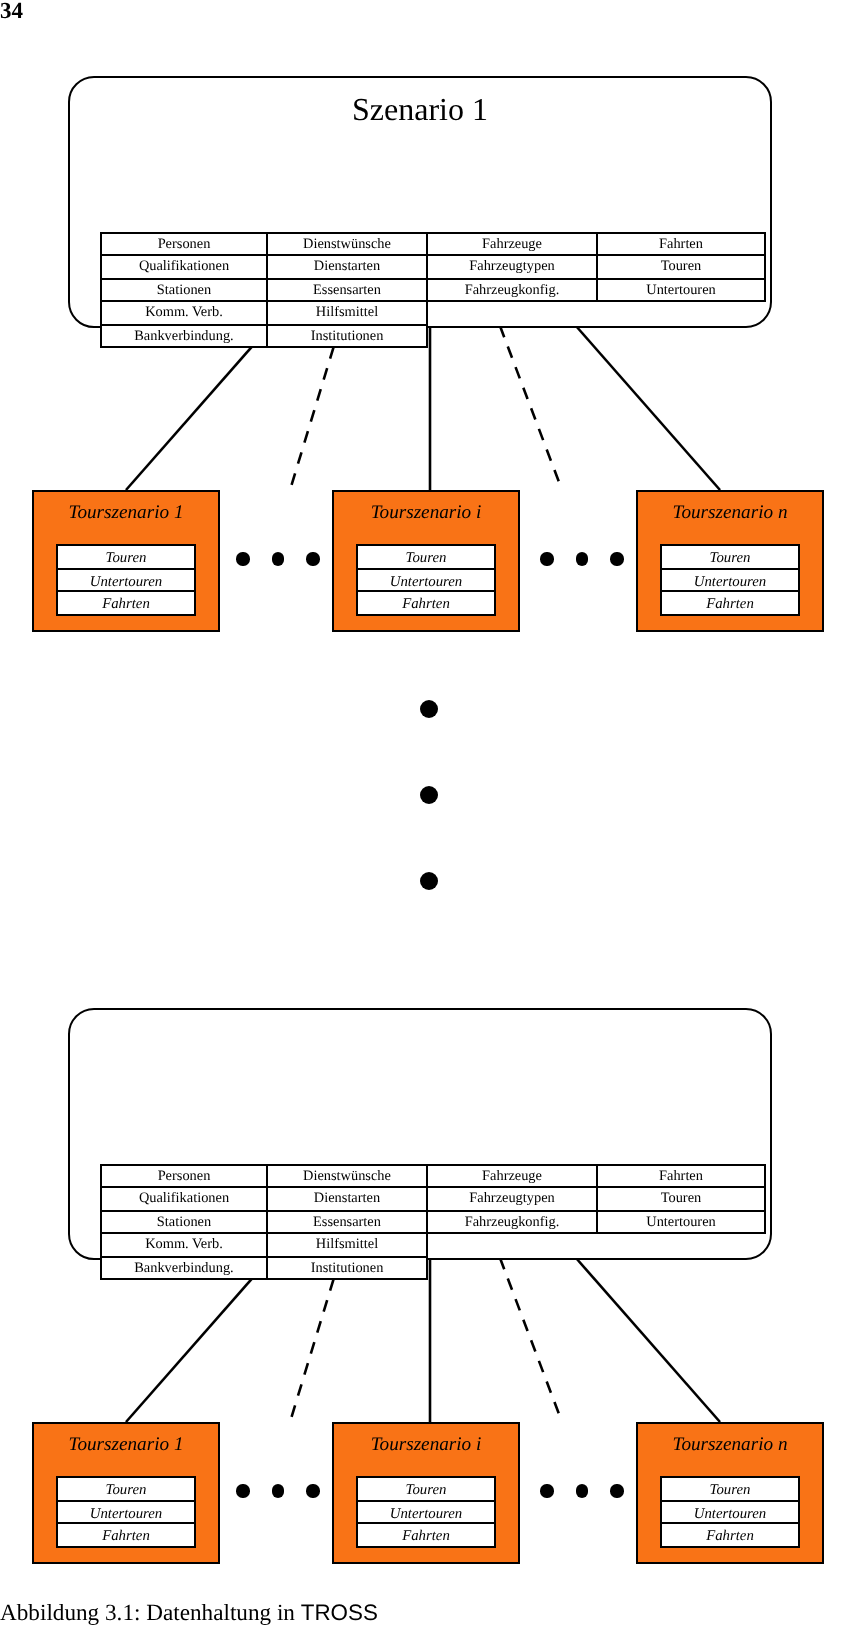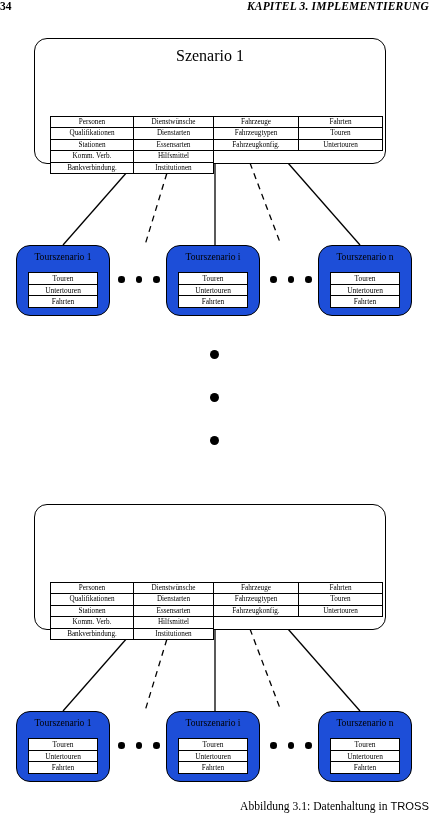--- a/index.html
+++ b/index.html
@@ -89,23 +89,24 @@
     overflow: hidden;
     margin-top: -1px;
   }
   .entity-cell:first-child { margin-top: 0; }
   .entity-col + .entity-col .entity-cell { margin-left: -1px; }
 
   
   .tour-box {
     position: absolute;
     border: 1.4px solid #000;
-    border-radius: 14px;
-    background: #1d4ed8;
-    box-sizing: border-box;
+    border-radius: 0;
+    background: #f97316;
+    box-sizing: border-box;
+    font-style: italic;
   }
   .tour-title {
     position: absolute;
     left: 0;
     right: 0;
     top: 5px;
     text-align: center;
     font-size: 9.6px;
     font-family: "Liberation Serif", "DejaVu Serif", serif;
     white-space: nowrap;
@@ -168,37 +169,35 @@
     border-radius: 50%;
     background: #000;
   }
 
   
   .figure-caption {
     position: absolute;
     left: 0;
     right: 0;
     bottom: 3px;
-    text-align: right;
+    text-align: left;
     font-size: 11.6px;
     font-family: "Liberation Serif", "DejaVu Serif", serif;
     white-space: nowrap;
-    margin-left: 28px;
   }
   .caption-sans {
     font-family: "Liberation Sans", "DejaVu Sans", sans-serif;
     font-size: 11.2px;
   }
 </style>
 </head>
 <body>
 
 <div class="page-header">
   <div class="page-number">34</div>
-  <div class="header-title">KAPITEL 3.  IMPLEMENTIERUNG</div>
 </div>
 
 <svg class="connector-layer" width="429" height="816" viewBox="0 0 429 816">
 
   <line x1="135" y1="163" x2="63" y2="245" stroke="#000" stroke-width="1.3"></line>
   <line x1="170" y1="163" x2="145" y2="245" stroke="#000" stroke-width="1.3" stroke-dasharray="6 5"></line>
   <line x1="215" y1="163" x2="215" y2="246" stroke="#000" stroke-width="1.3"></line>
   <line x1="250" y1="163" x2="281" y2="245" stroke="#000" stroke-width="1.3" stroke-dasharray="6 5"></line>
   <line x1="288" y1="163" x2="360" y2="245" stroke="#000" stroke-width="1.3"></line>
 

